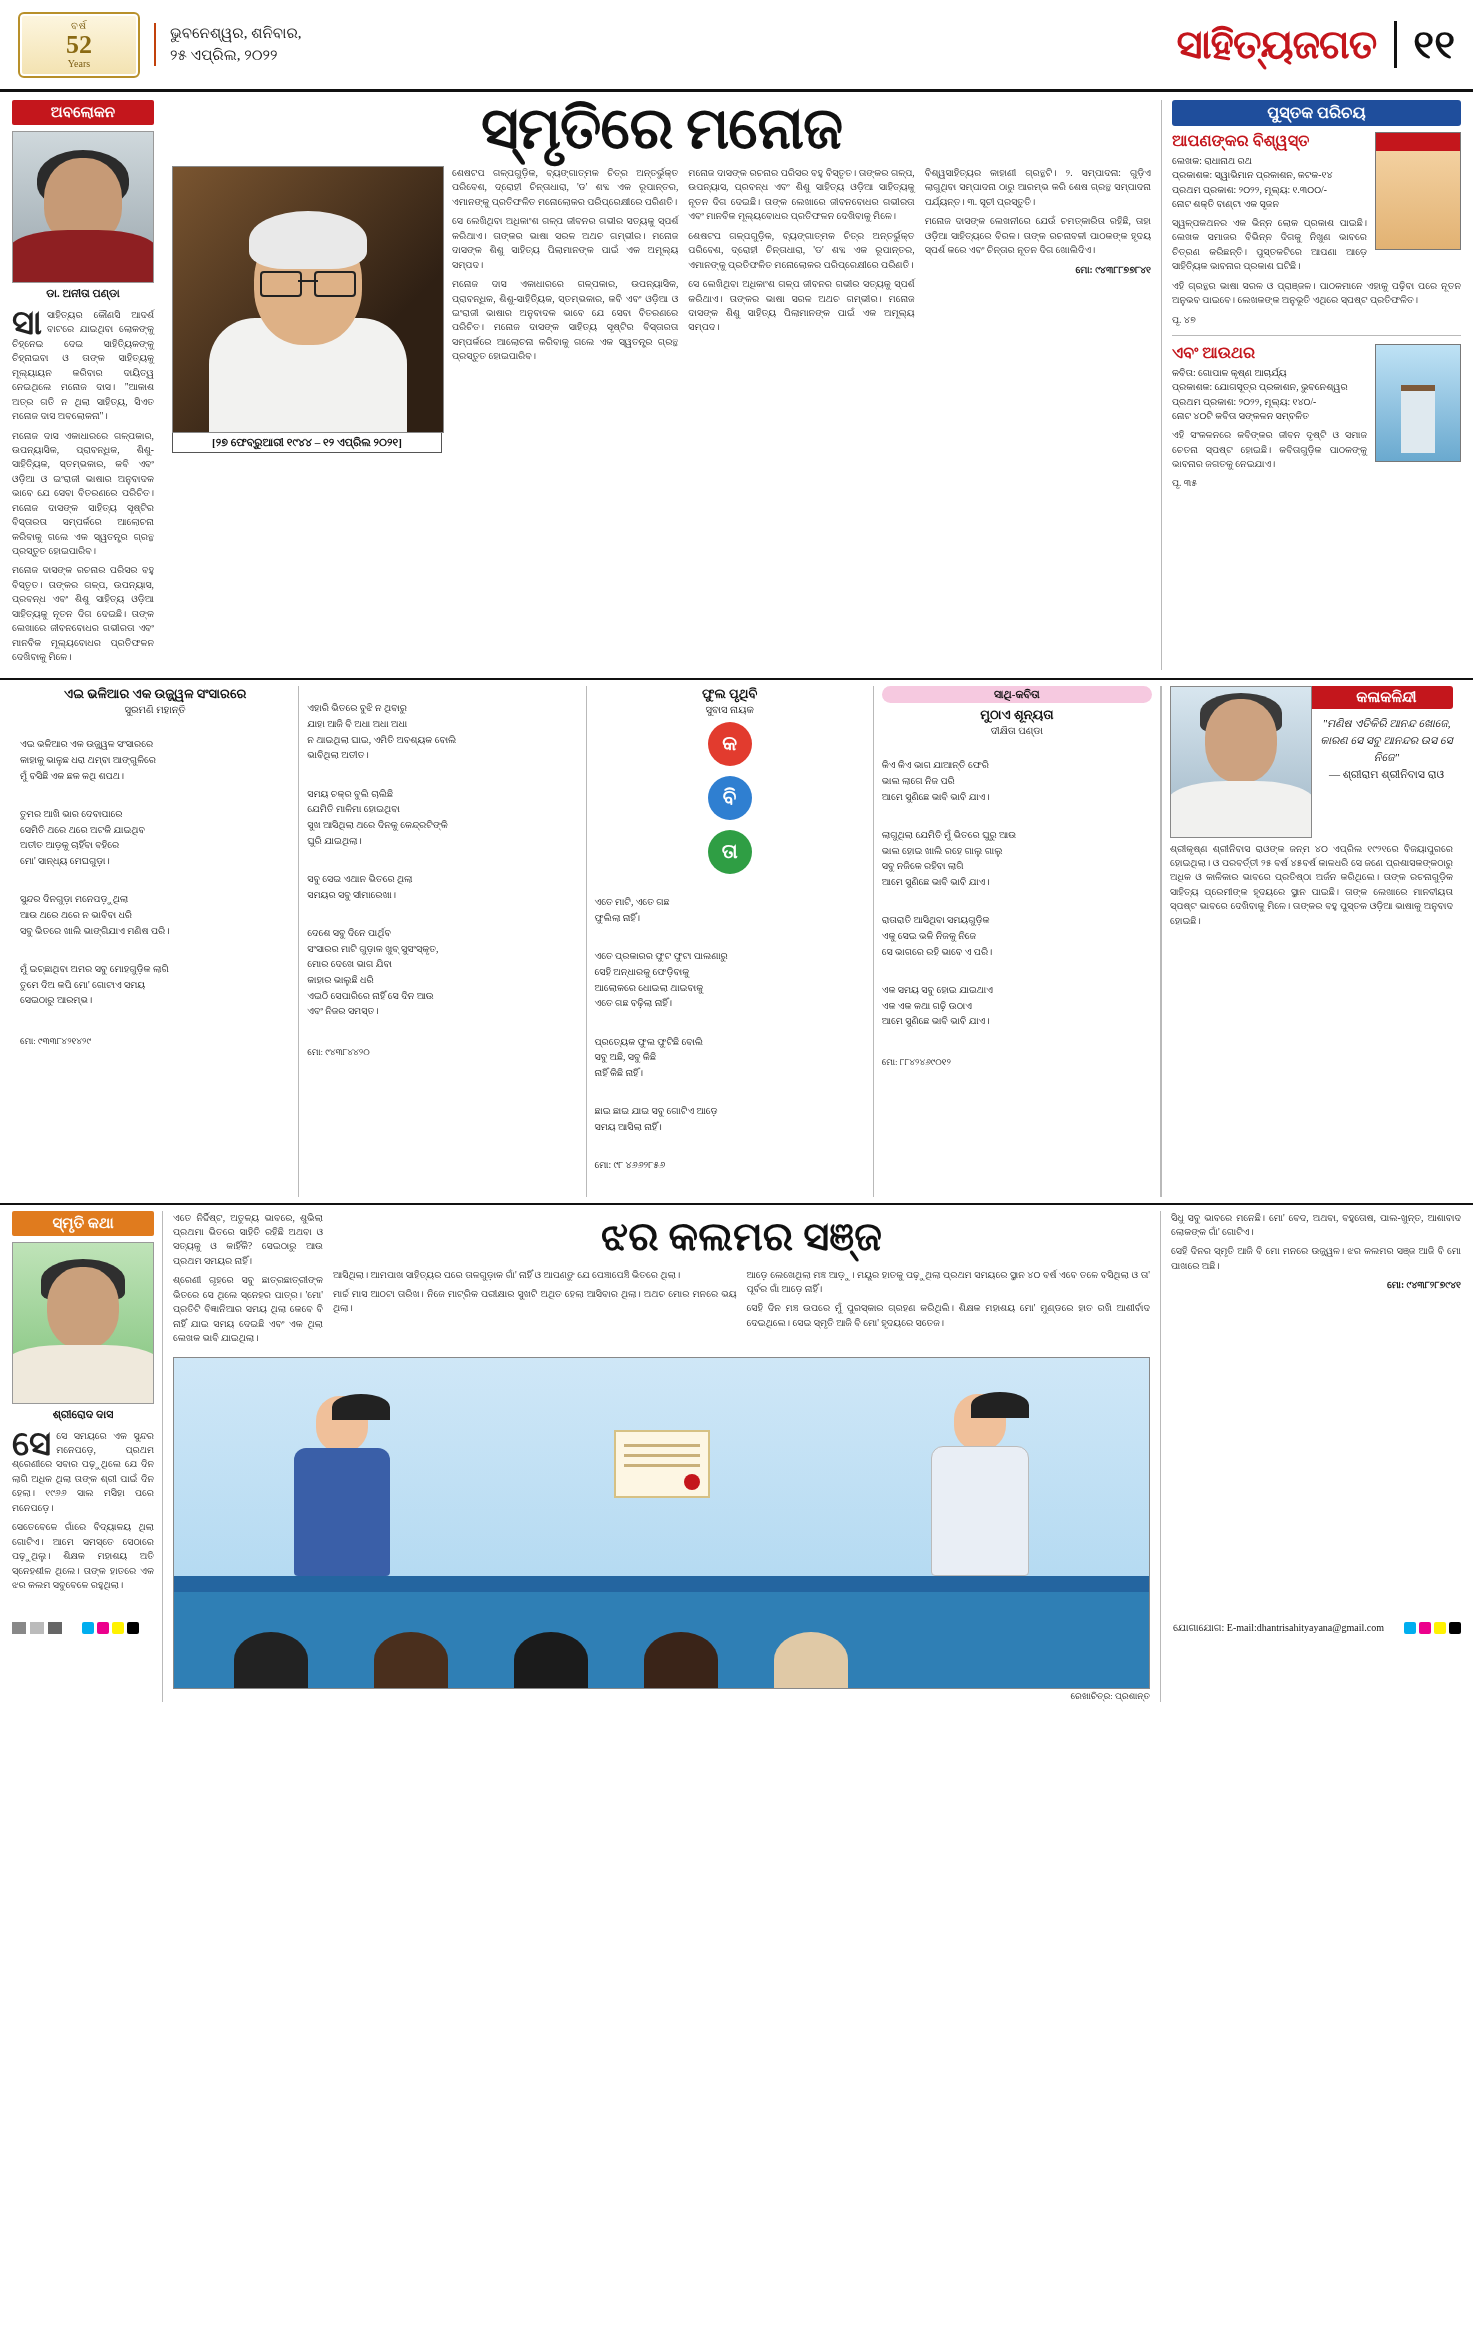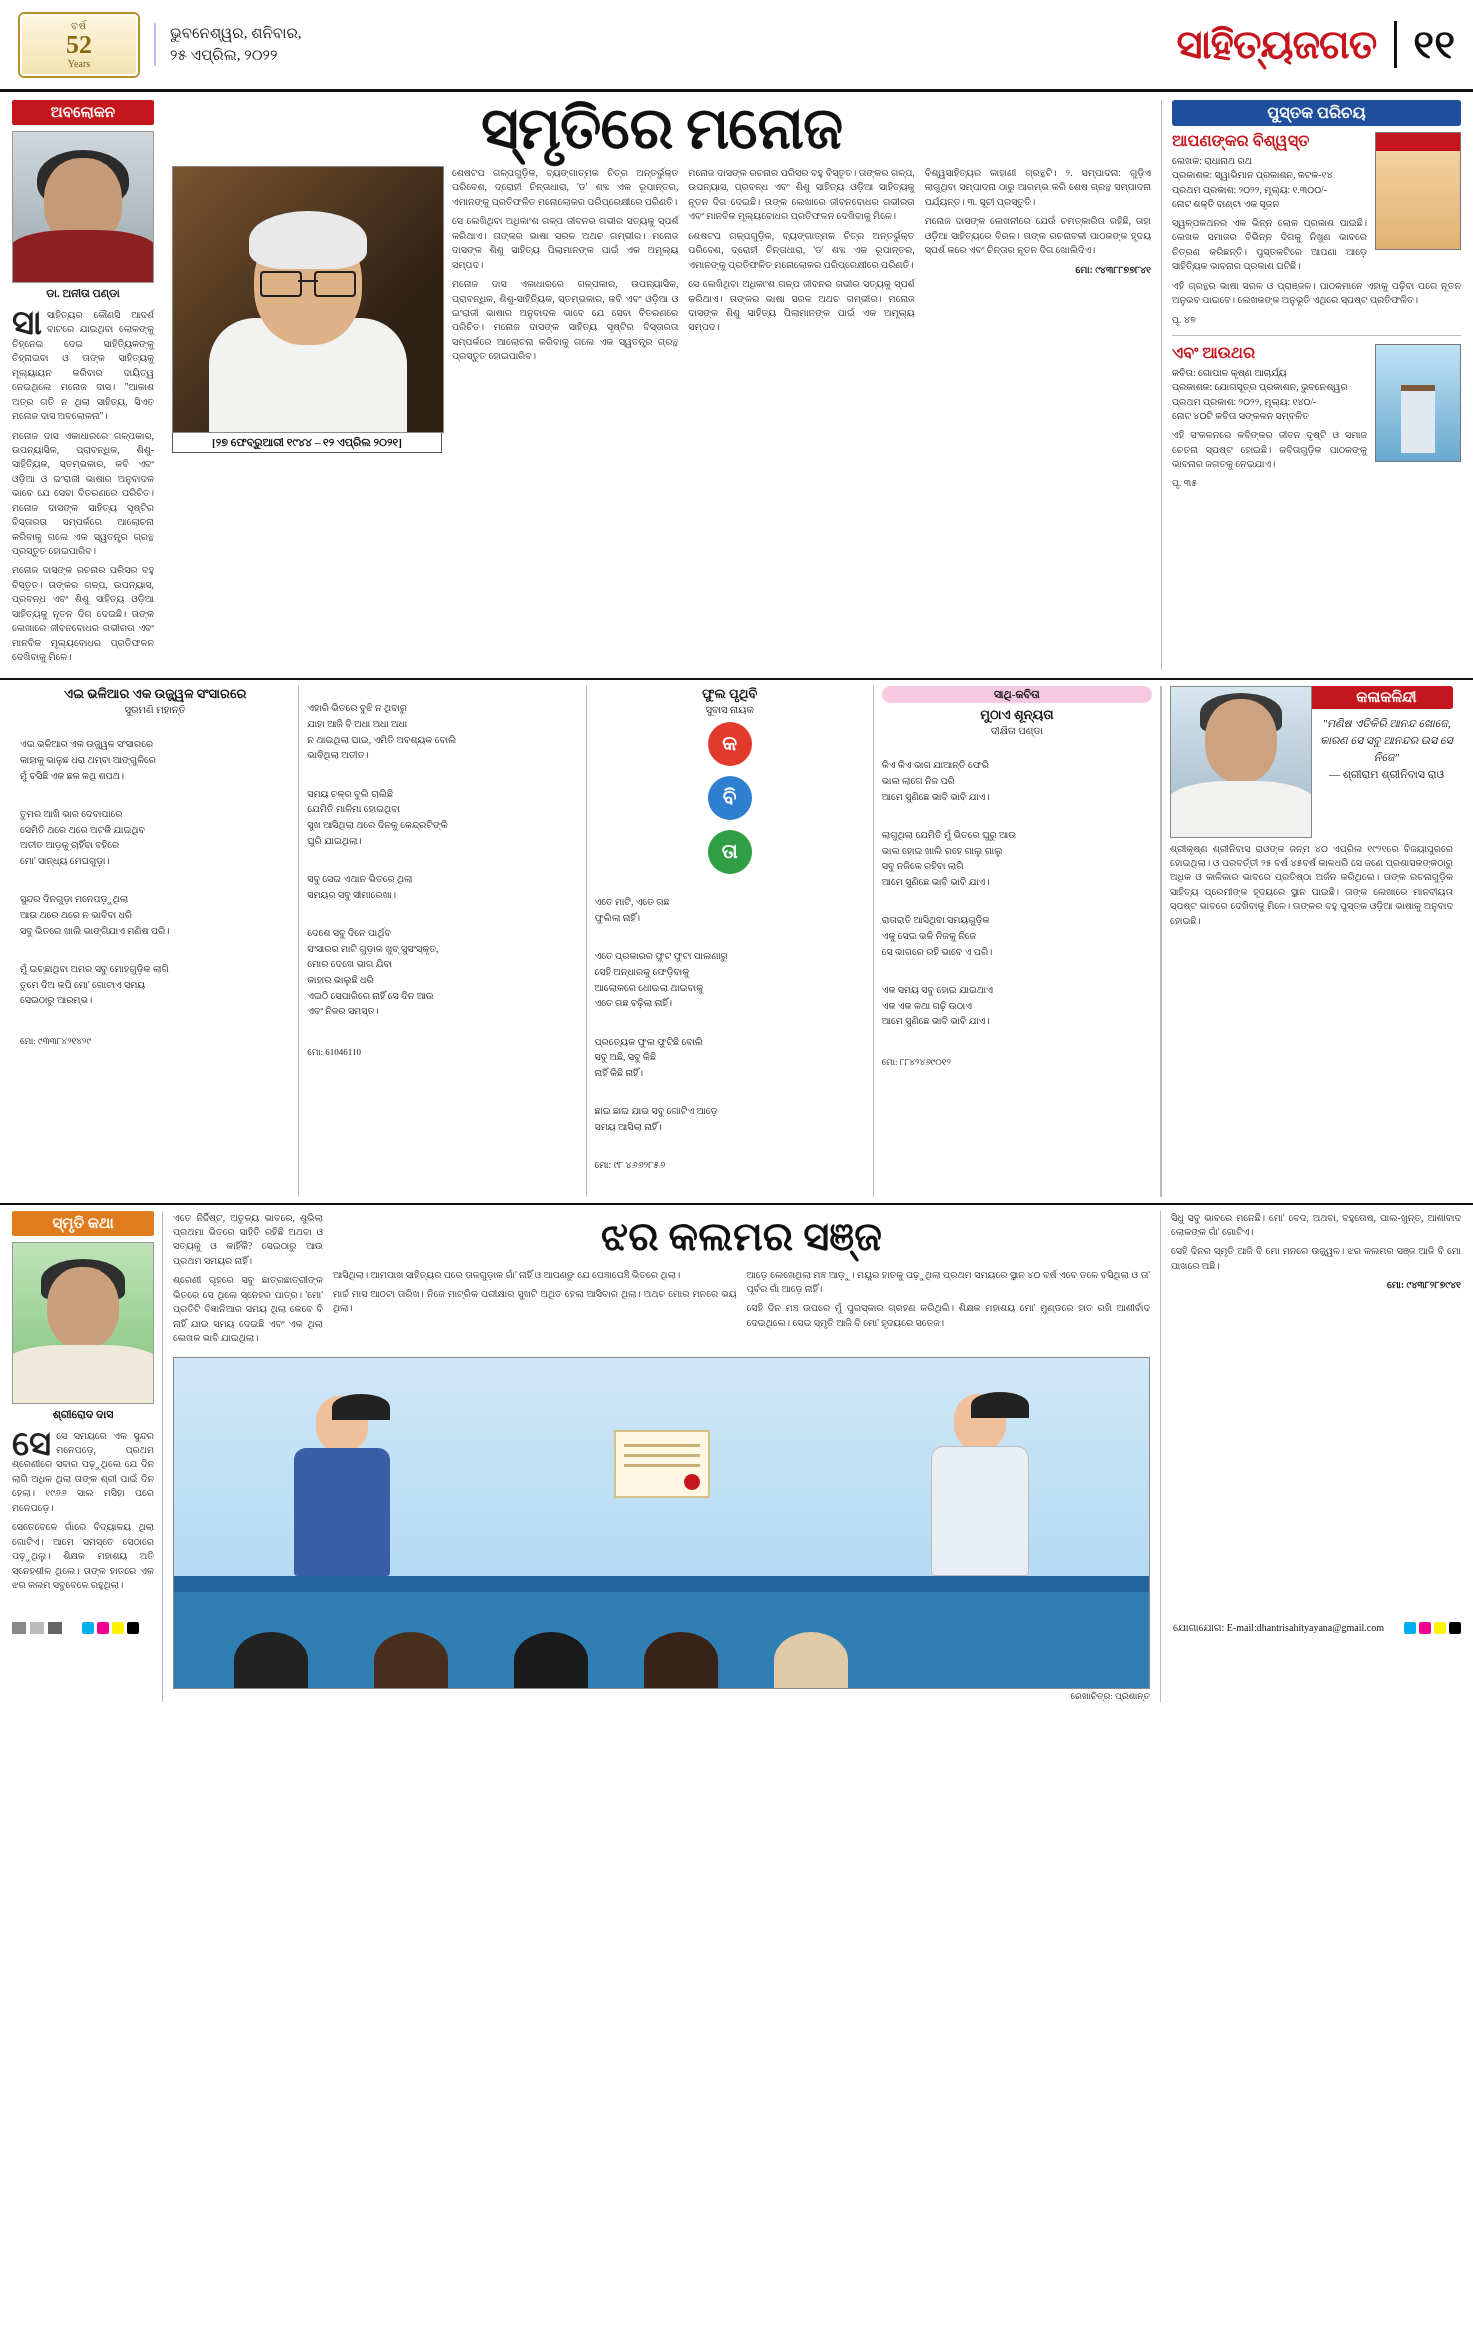--- a/index.html
+++ b/index.html
@@ -114,21 +114,21 @@
 <body>
 
 <div class="page">
 
   <div class="masthead">
     <div class="badge">
       <div class="b1">ବର୍ଷ</div>
       <div class="b2">52</div>
       <div class="b3">Years</div>
     </div>
-    <div class="issueinfo" style="white-space:pre-line;border-left:2px solid #c4b5fd;padding-left:14px;margin-left:14px;">ଭୁବନେଶ୍ୱର, ଶନିବାର,
+    <div class="issueinfo" style="white-space:pre-line;border-left:2px solid #c2410c;padding-left:14px;margin-left:14px;">ଭୁବନେଶ୍ୱର, ଶନିବାର,
 ୨୫ ଏପ୍ରିଲ, ୨୦୨୨</div>
     <div class="mast-right">
       <div class="logo">ସାହିତ୍ୟଜଗତ</div>
       <div class="pageno">୧୧</div>
     </div>
   </div>
 
   <div class="top">
 
     <div class="left-block">
@@ -250,21 +250,21 @@
 ଘୁରି ଯାଇଥିଲା।</p>
         <p>ସବୁ ସେଇ ଏଥାନ ଭିତରେ ଥିଲା
 ସମୟର ସବୁ ସୀମାରେଖା।</p>
         <p>ଦେଶେ ସବୁ ଦିନେ ପାର୍ଥିବ
 ସଂସାରର ମାଟି ଗୁଡ଼ାକ ଖୁବ୍ ସୁସଂସ୍କୃତ,
 ମୋର ଦେଖେ ଭାଗ ଯିବା
 କାହାର ଭାଲୁଛି ଧରି
 ଏଇଠି ସେପାରିରେ ନାହିଁ ସେ ଦିନ ଆଉ
 ଏବଂ ନିଜର ସମସ୍ତ।</p>
       </div>
-      <div class="phone">ମୋ: 61046110</div>
+      <div class="phone">ମୋ: ୯୪୩୮୪୪୨୦</div>
     </div>
 
     <div class="poem col-rule">
       <h3>ଫୁଲ ପୃଥିବି</h3>
       <div class="by">ସୁବାସ ନାୟକ</div>
       <div class="beads">
         <div class="bead r">କ<span class="bead-line"></span></div>
         <div class="bead b">ବି</div>
         <div class="bead g">ତା</div>
       </div>

